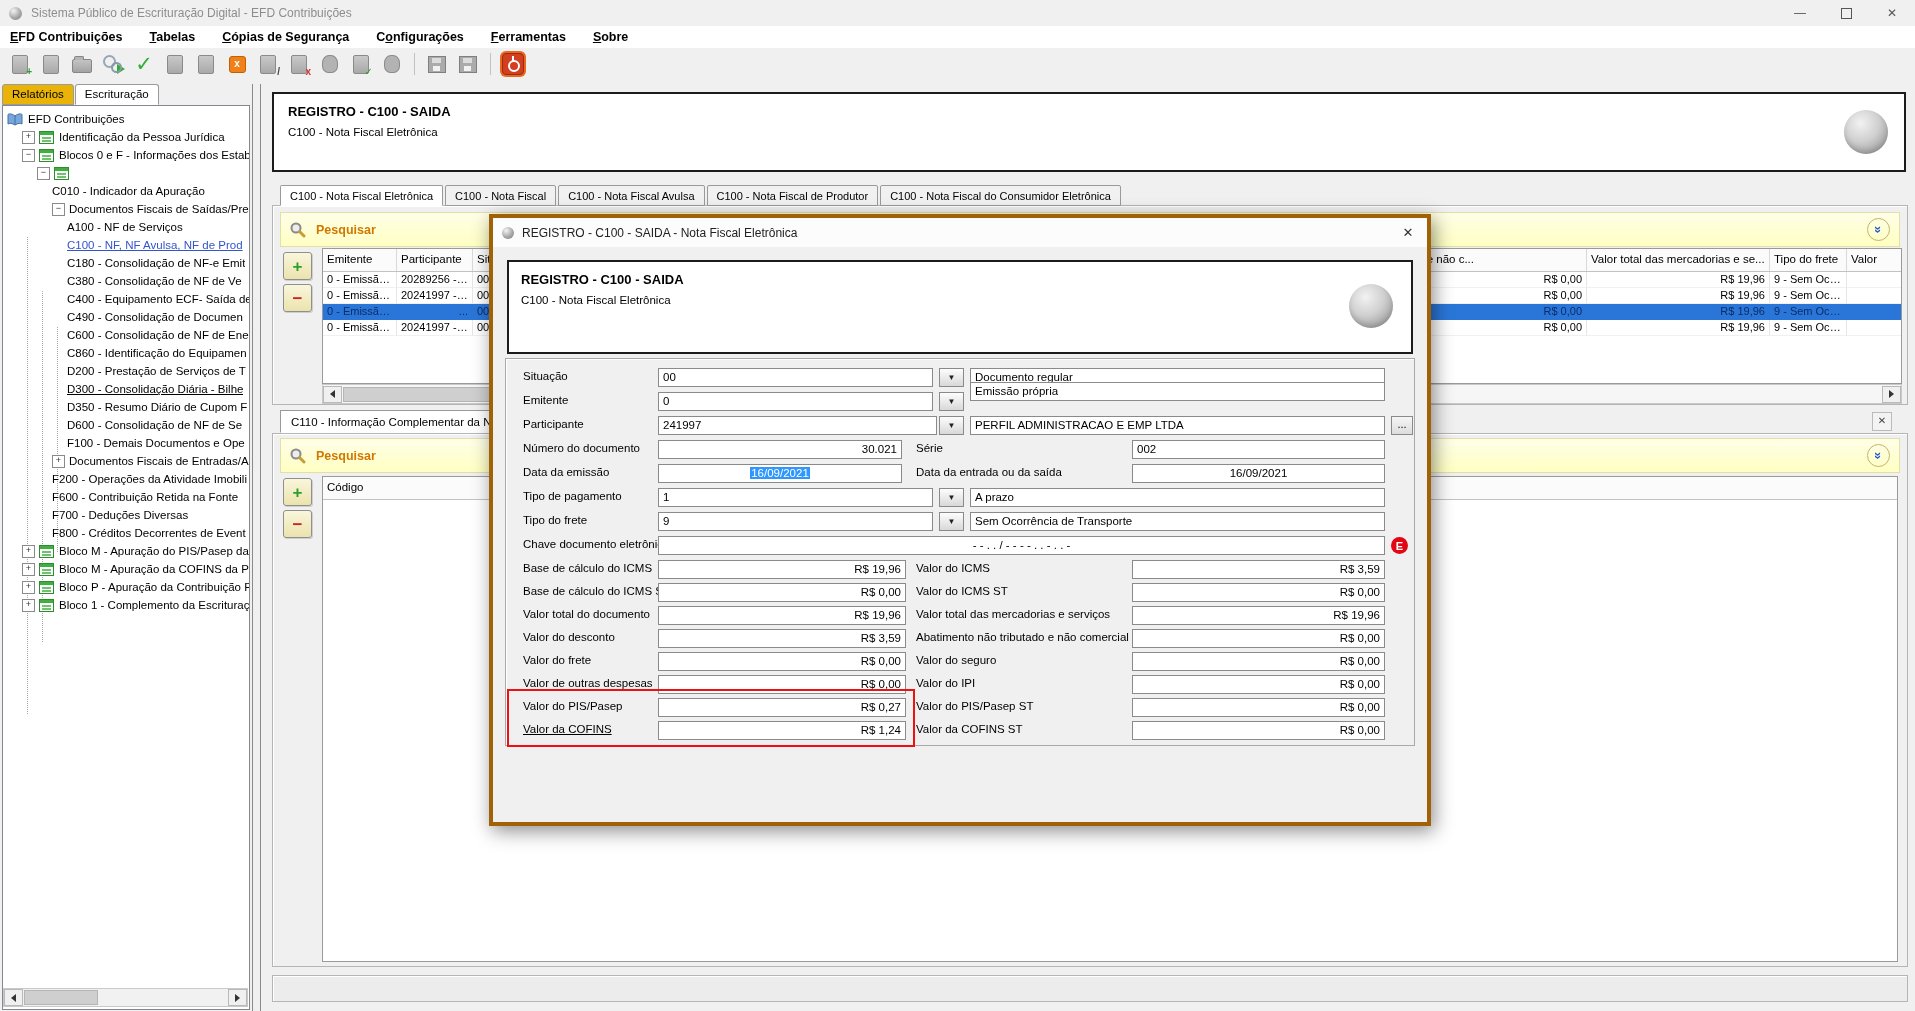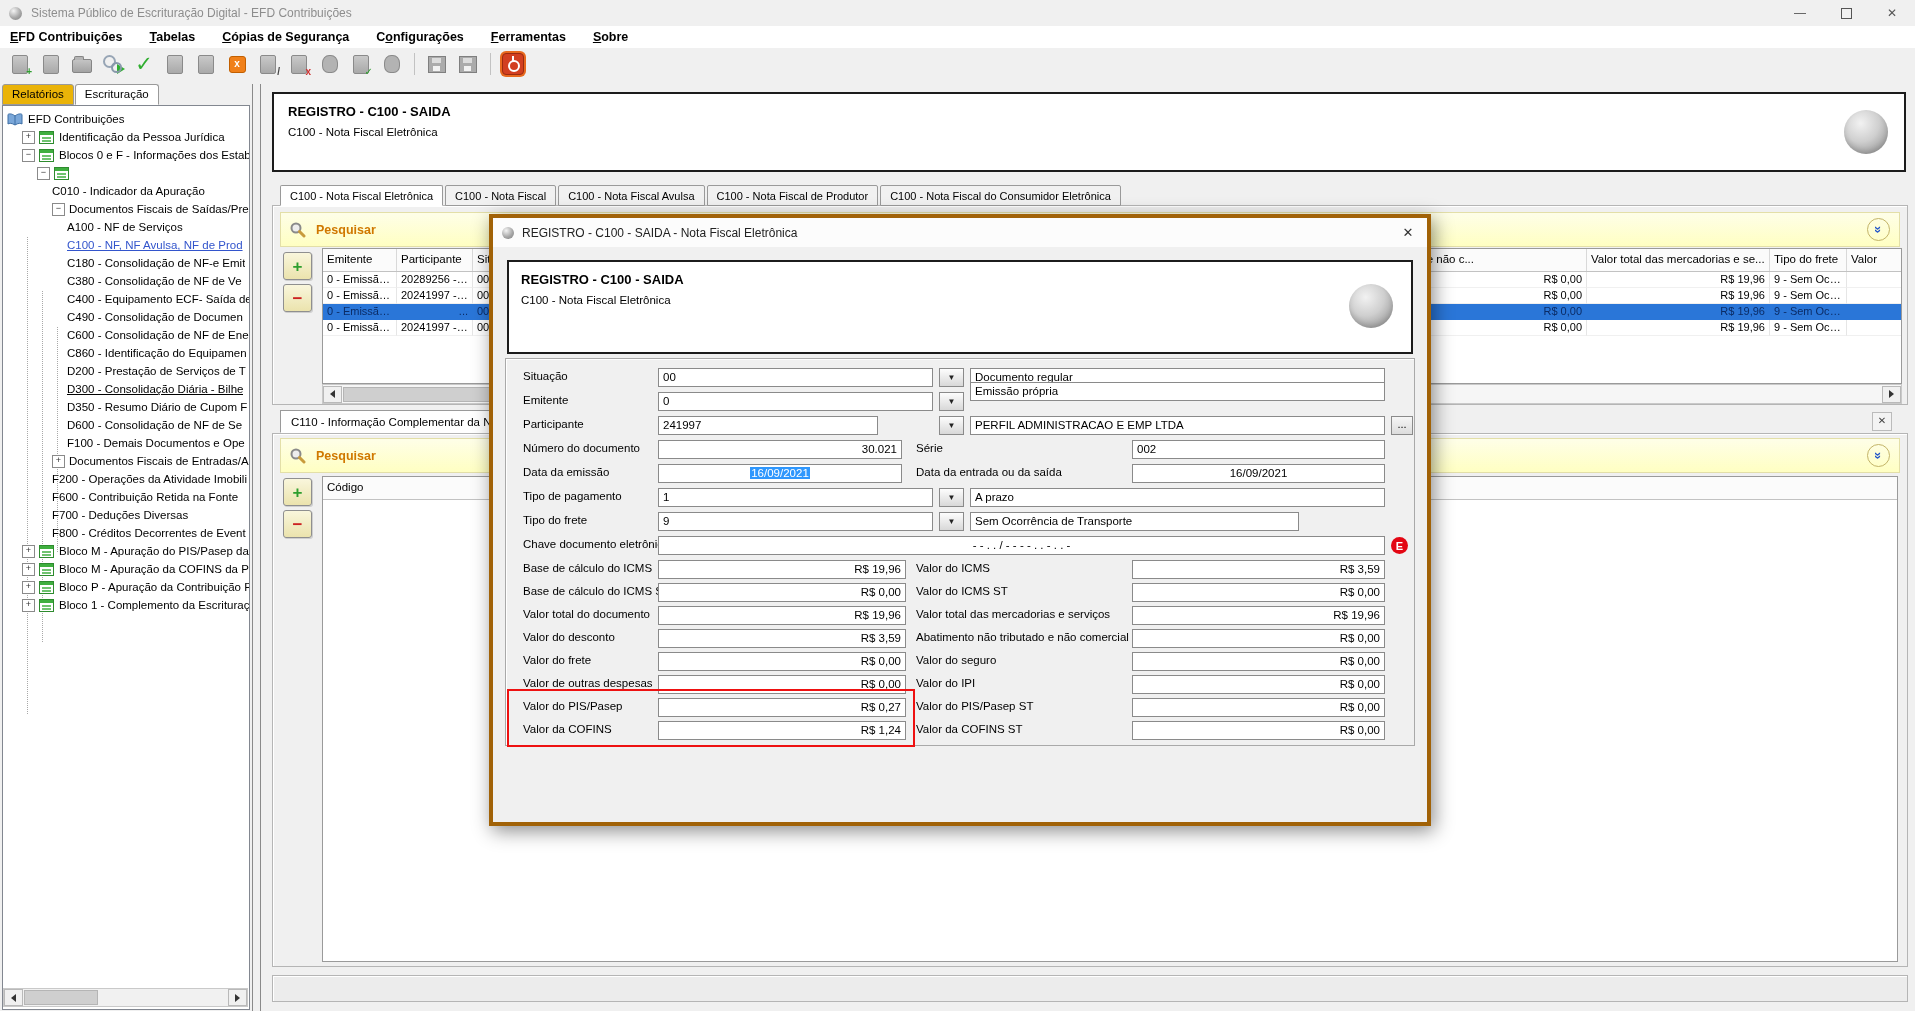--- a/index.html
+++ b/index.html
@@ -497,40 +497,40 @@
     <div id="dlg-rows">
         <div class="flab" style="left: 30px; top: 152px;">Situação</div>
         <div class="inp" style="left: 165px; top: 150px; width: 275px;">00</div>
         <div class="drop" style="left: 446px; top: 150px;">▼</div>
         <div class="inp" style="left: 477px; top: 150px; width: 415px;">Documento regular</div>
         <div class="flab" style="left: 30px; top: 176px;">Emitente</div>
         <div class="inp" style="left: 165px; top: 174px; width: 275px;">0</div>
         <div class="drop" style="left: 446px; top: 174px;">▼</div>
         <div class="inp" style="left: 477px; top: 164px; width: 415px;">Emissão própria</div>
         <div class="flab" style="left: 30px; top: 200px;">Participante</div>
-        <div class="inp" style="left: 165px; top: 198px; width: 220px;">241997</div>
+        <div class="inp" style="left: 165px; top: 198px; width: 279px;">241997</div>
         <div class="drop" style="left: 446px; top: 198px;">▼</div>
         <div class="inp" style="left: 477px; top: 198px; width: 415px;">PERFIL ADMINISTRACAO E EMP LTDA</div>
         <div class="morebtn" style="left: 898px; top: 198px;">...</div>
         <div class="flab" style="left: 30px; top: 224px;">Número do documento</div>
         <div class="inp r" style="left: 165px; top: 222px; width: 244px;">30.021</div>
         <div class="flab" style="left: 423px; top: 224px;">Série</div>
         <div class="inp" style="left: 639px; top: 222px; width: 253px;">002</div>
         <div class="flab" style="left: 30px; top: 248px;">Data da emissão</div>
         <div class="inp c" style="left: 165px; top: 246px; width: 244px;"><span class="hl">16/09/2021</span></div>
         <div class="flab" style="left: 423px; top: 248px; text-align: center;">Data da entrada ou da saída</div>
         <div class="inp c" style="left: 639px; top: 246px; width: 253px;">16/09/2021</div>
         <div class="flab" style="left: 30px; top: 272px;">Tipo de pagamento</div>
         <div class="inp" style="left: 165px; top: 270px; width: 275px;">1</div>
         <div class="drop" style="left: 446px; top: 270px;">▼</div>
         <div class="inp" style="left: 477px; top: 270px; width: 415px;">A prazo</div>
         <div class="flab" style="left: 30px; top: 296px;">Tipo do frete</div>
         <div class="inp" style="left: 165px; top: 294px; width: 275px;">9</div>
         <div class="drop" style="left: 446px; top: 294px;">▼</div>
-        <div class="inp" style="left: 477px; top: 294px; width: 329px;">Sem Ocorrência de Transporte</div>
+        <div class="inp" style="left: 477px; top: 294px; width: 415px;">Sem Ocorrência de Transporte</div>
         <div class="flab" style="left: 30px; top: 320px;">Chave documento eletrônico</div>
         <div class="inp c" style="left: 165px; top: 318px; width: 727px;">-   - .  .   /   - - - -   .  .  - .  .   -</div>
         <div class="errbadge" style="left: 898px; top: 319px;">E</div>
         <div class="flab" style="left: 30px; top: 344px;">Base de cálculo do ICMS</div>
         <div class="inp r" style="left: 165px; top: 342px; width: 248px;">R$ 19,96</div>
         <div class="flab" style="left: 423px; top: 344px;">Valor do ICMS</div>
         <div class="inp r" style="left: 639px; top: 342px; width: 253px;">R$ 3,59</div>
         <div class="flab" style="left: 30px; top: 367px;">Base de cálculo do ICMS ST</div>
         <div class="inp r" style="left: 165px; top: 365px; width: 248px;">R$ 0,00</div>
         <div class="flab" style="left: 423px; top: 367px;">Valor do ICMS ST</div>
@@ -548,21 +548,21 @@
         <div class="flab" style="left: 423px; top: 436px;">Valor do seguro</div>
         <div class="inp r" style="left: 639px; top: 434px; width: 253px;">R$ 0,00</div>
         <div class="flab" style="left: 30px; top: 459px;">Valor de outras despesas</div>
         <div class="inp r" style="left: 165px; top: 457px; width: 248px;">R$ 0,00</div>
         <div class="flab" style="left: 423px; top: 459px;">Valor do IPI</div>
         <div class="inp r" style="left: 639px; top: 457px; width: 253px;">R$ 0,00</div>
         <div class="flab" style="left: 30px; top: 482px;">Valor do PIS/Pasep</div>
         <div class="inp r" style="left: 165px; top: 480px; width: 248px;">R$ 0,27</div>
         <div class="flab" style="left: 423px; top: 482px;">Valor do PIS/Pasep ST</div>
         <div class="inp r" style="left: 639px; top: 480px; width: 253px;">R$ 0,00</div>
-        <div class="flab" style="left: 30px; top: 505px;">Valor da COFINS</div>
+        <div class="flab" style="left: 30px; top: 505px; text-decoration: underline;">Valor da COFINS</div>
         <div class="inp r" style="left: 165px; top: 503px; width: 248px;">R$ 1,24</div>
         <div class="flab" style="left: 423px; top: 505px;">Valor da COFINS ST</div>
         <div class="inp r" style="left: 639px; top: 503px; width: 253px;">R$ 0,00</div>
       </div>
     <div class="redbox"></div>
   </div>
 
 </div>
 
 </body></html>

